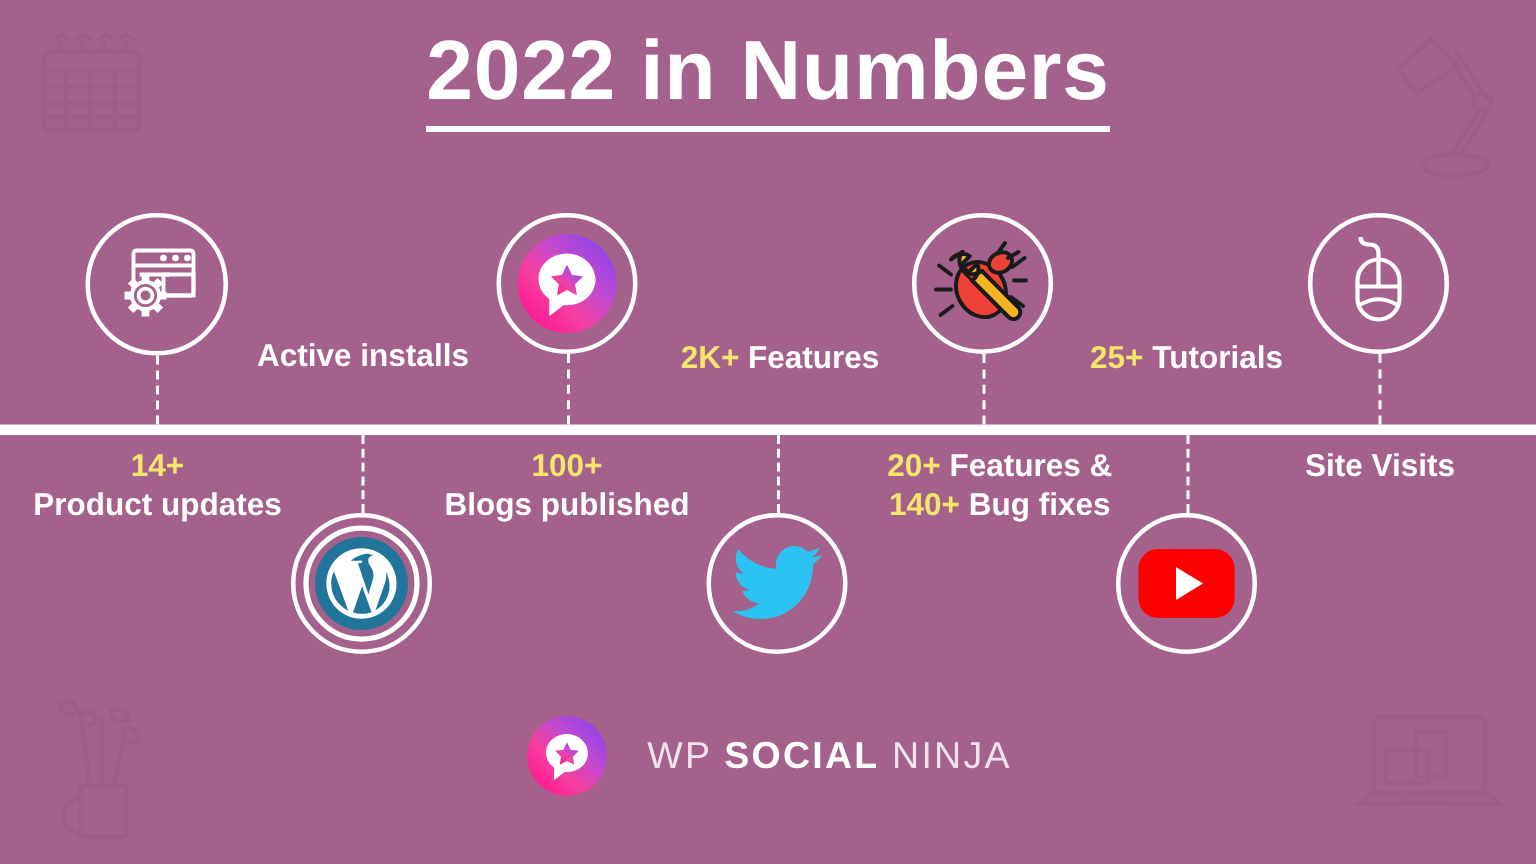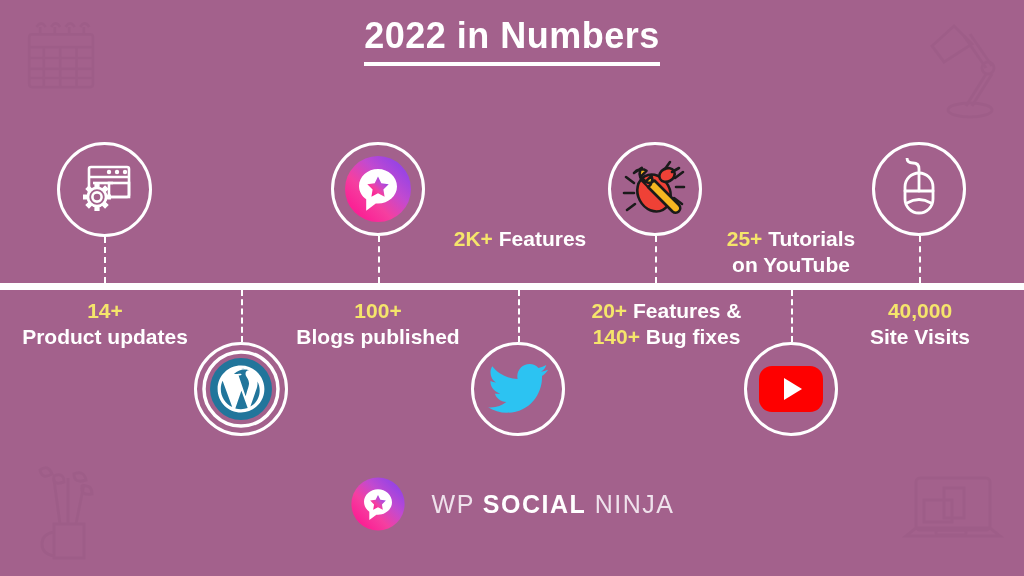--- a/index.html
+++ b/index.html
@@ -20,21 +20,21 @@
   .wm-laptop   { right:14px; bottom:16px; width:112px; height:96px; }
   .watermark svg { width:100%; height:100%; display:block; }
 
   
   .title-wrap {
     position:absolute; left:0; right:0; top:16px; text-align:center;
   }
   .title {
     display:inline-block;
     color:#ffffff;
-    font-size:36px;
+    font-size:56px;
     font-weight:bold;
     letter-spacing:.5px;
     padding-bottom:6px;
     border-bottom:4px solid #ffffff;
     line-height:1.1;
   }
 
   
   .axis {
     position:absolute; left:0; right:0; top:283px;
@@ -161,20 +161,21 @@
     </div>
     <div class="stem" style="left:104px; top:237px; height:46px;"></div>
     <div class="label lbl-lg" style="left:4px; top:298px; width:202px;">
       <div class="line"><span class="num">14+</span></div>
       <div class="line"><span class="txt">Product updates</span></div>
     </div>
   </div>
 
   <div class="node">
     <div class="label lbl-lg" style="left:142px; top:225px; width:200px;">
+      <div class="line"><span class="txt">Active installs</span></div>
     </div>
     <div class="stem" style="left:241px; top:290px; height:52px;"></div>
     <div class="circle ring" style="left:194px; top:342px; width:94px; height:94px;">
       <svg width="78" height="78" viewBox="0 0 78 78">
         <circle cx="39" cy="39" r="37" fill="none" stroke="#ffffff" stroke-width="3.5"></circle>
         <circle cx="39" cy="39" r="31" fill="#21759b"></circle>
         <g fill="#ffffff">
           <path d="M39 15.5 c-12.9 0-23.4 10.5-23.4 23.5 S26.1 62.5 39 62.5 S62.4 52 62.4 39 S51.9 15.5 39 15.5 z
                    m0 3.2 c2.9 0 5.7.6 8.2 1.6 h-.5 c-1.9 0-3.2 1.6-3.2 3.4 0 1.6.9 2.9 1.9 4.5 .7 1.3 1.6 2.9 1.6 5.3
                    0 1.6-.6 3.6-1.5 6.3 l-1.9 6.4 -7-20.7 c1.2-.1 2.2-.2 2.2-.2 1-.1.9-1.6-.1-1.6 0 0-3.1.2-5.2.2
@@ -262,23 +263,20 @@
       </div>
     </div>
   </div>
 
   <div class="node">
     <div class="label lbl-lg" style="left:691px; top:226px; width:200px;">
       <div class="line">
         <span class="num">25+</span>
         <span class="txt">Tutorials</span>
       </div>
-      <div class="line">
-        <span class="txt">on YouTube</span>
-      </div>
     </div>
     <div class="stem" style="left:791px; top:290px; height:52px;"></div>
     <div class="circle ring" style="left:744px; top:342px; width:94px; height:94px;">
       <svg width="66" height="48" viewBox="0 0 66 48">
         <rect x="1" y="1" width="64" height="46" rx="13" fill="#fe0000"></rect>
         <path d="M26 13 L44 24 L26 35 Z" fill="#ffffff"></path>
       </svg>
     </div>
   </div>
 
@@ -289,21 +287,20 @@
           <rect x="14" y="15" width="28" height="40" rx="14"></rect>
           <path d="M28 15 V33"></path>
           <path d="M14 33 H42"></path>
           <path d="M16 45 q12 -7 24 0"></path>
           <path d="M28 15 V11 q0 -6 -6 -6 q-6 0 -6 -5"></path>
         </g>
       </svg>
     </div>
     <div class="stem" style="left:919px; top:236px; height:47px;"></div>
     <div class="label lbl-lg" style="left:822px; top:298px; width:196px;">
-      <div class="line"><span class="num">40,000</span></div>
       <div class="line"><span class="txt">Site Visits</span></div>
     </div>
   </div>
 
   <div class="brand">
     <div class="brand-mark">
       <svg width="56" height="56" viewBox="0 0 80 80">
         <defs>
           <linearGradient id="wpsn2" x1="0" y1="1" x2="1" y2="0">
             <stop offset="0%" stop-color="#ff0a8c"></stop>

